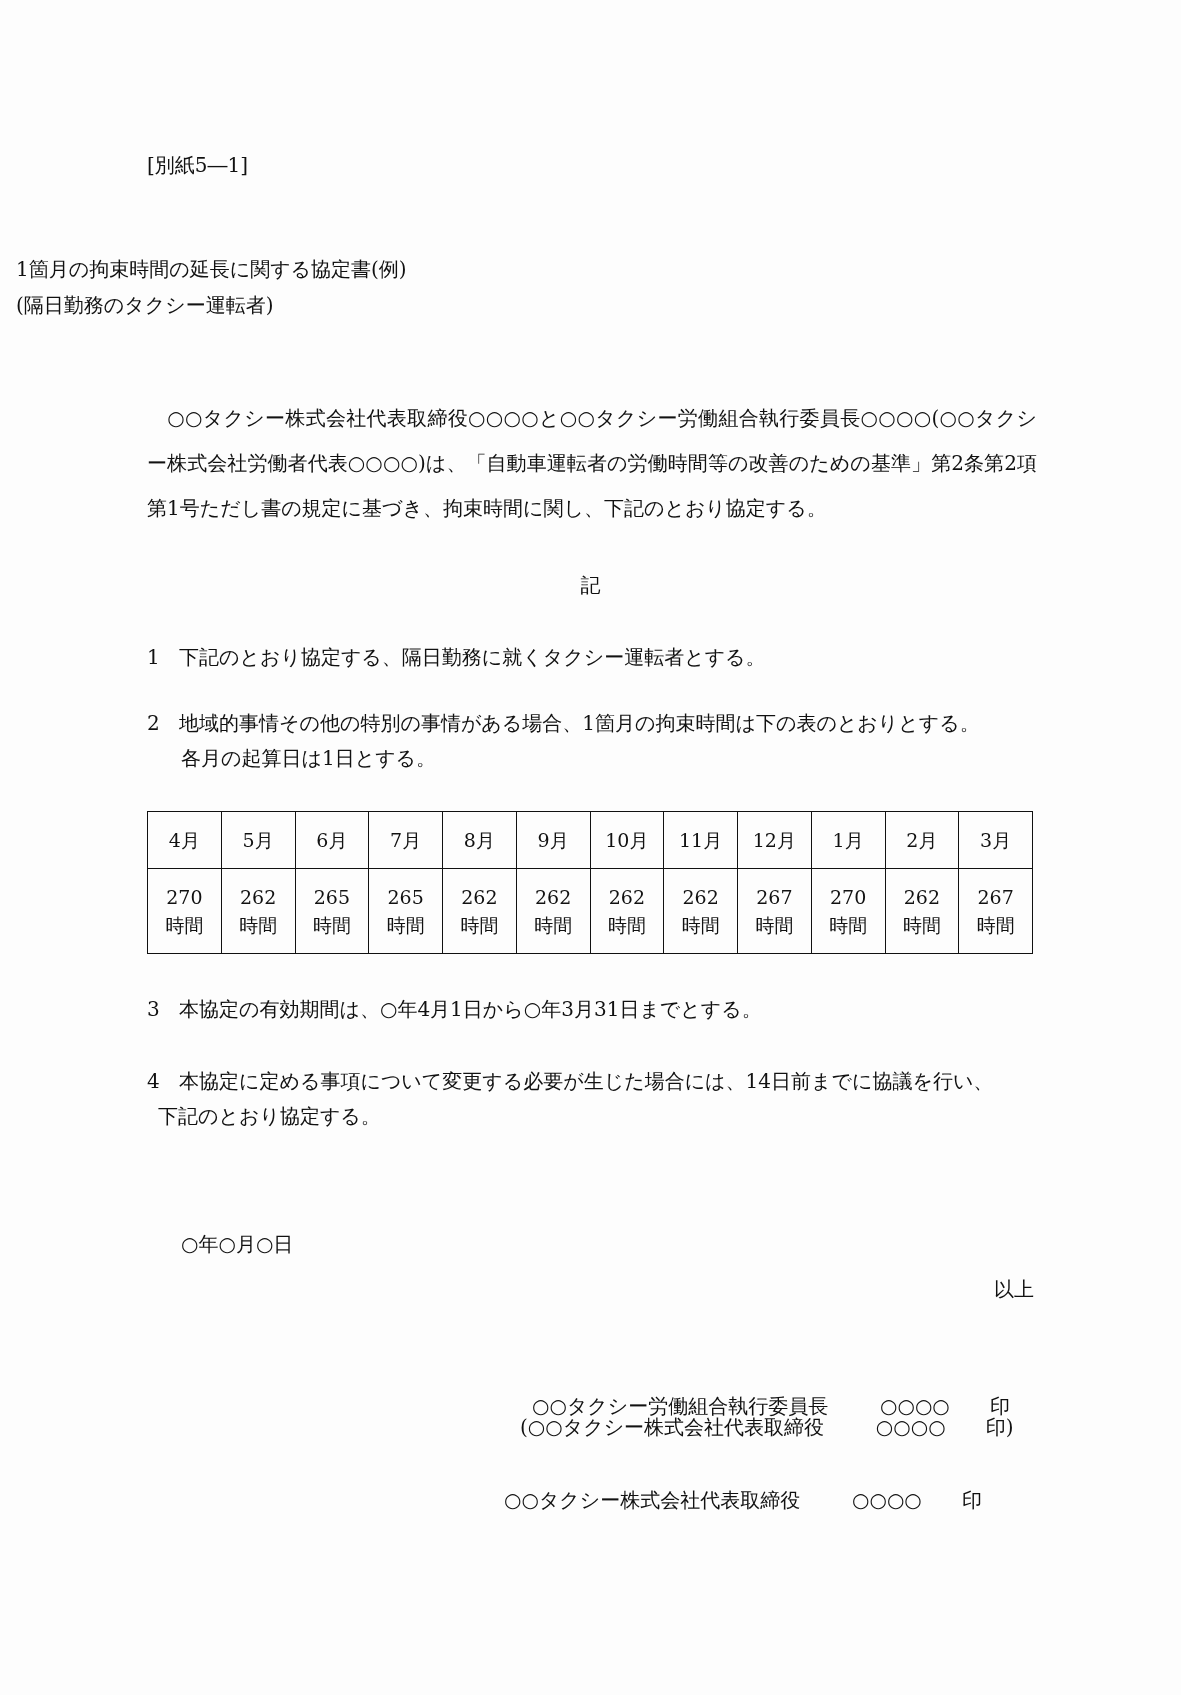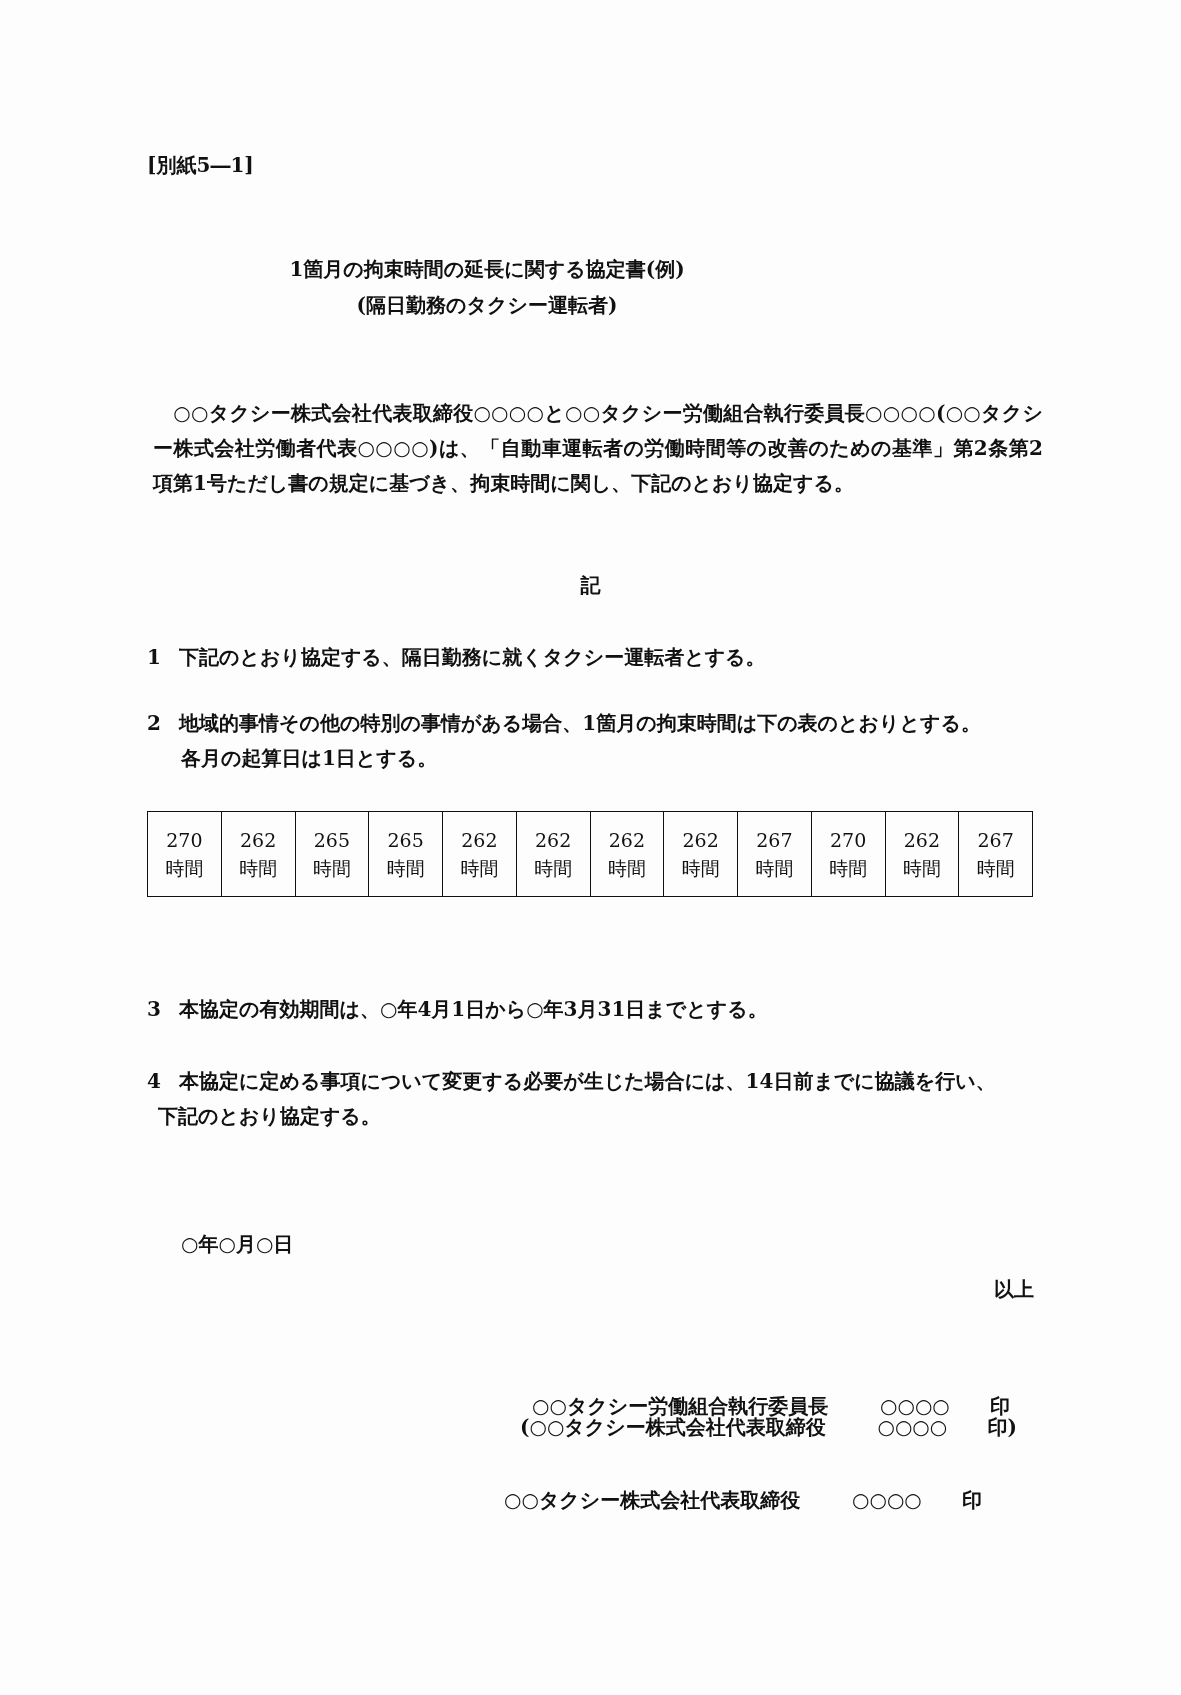--- a/index.html
+++ b/index.html
@@ -1,26 +1,26 @@
 <!DOCTYPE html>
 <html><head>
 <meta charset="utf-8">
 <style>
   html, body { margin: 0; padding: 0; background: #fdfdfd; }
   body {
     width: 1181px; height: 1695px; position: relative; overflow: hidden;
     font-family: "DejaVu Serif", "Liberation Serif", serif;
     color: #111; font-size: 20px;
   }
-  .abs { position: absolute; white-space: nowrap; font-weight: bold; }
+  .abs { position: absolute; white-space: nowrap; }
   .label { left: 147px; top: 152px; }
-  .title { left: 9px; width: 956px; text-align: center; }
+  .title { left: 16px; width: 956px; }
   .t1 { top: 256px; padding-left: 0px; }
   .t2 { top: 292px; }
-  .para { left: 153px; width: 890px; top: 396px; line-height: 35px; white-space: normal; text-align: justify; }
+  .para { left: 147px; width: 890px; top: 396px; line-height: 45px; white-space: normal; text-align: justify; }
   .ki { left: 0; width: 1181px; text-align: center; top: 572px; }
   .item { left: 147px; line-height: 35px; }
   .item .num { display: inline-block; width: 32px; }
   .i1 { top: 640px; }
   .i2 { top: 706px; }
   .i2b { left: 181px; top: 741px; }
   table.hours {
     position: absolute; left: 147px; top: 811px; width: 886px;
     border-collapse: collapse; table-layout: fixed;
   }
@@ -58,20 +58,34 @@
   <span class="num">1</span><span>下記のとおり協定する、隔日勤務に就くタクシー運転者とする。</span>
 </div>
 
 <div class="abs item i2">
   <span class="num">2</span><span>地域的事情その他の特別の事情がある場合、1箇月の拘束時間は下の表のとおりとする。</span>
 </div>
 <div class="abs item i2b">各月の起算日は1日とする。</div>
 
 <table class="hours">
   <tbody>
+      <tr class="head">
+    <td>4月</td>
+    <td>5月</td>
+    <td>6月</td>
+    <td>7月</td>
+    <td>8月</td>
+    <td>9月</td>
+    <td>10月</td>
+    <td>11月</td>
+    <td>12月</td>
+    <td>1月</td>
+    <td>2月</td>
+    <td>3月</td>
+  </tr>
   <tr class="vals">
     <td>
           <div>270</div>
           <div>時間</div>
         </td>
     <td>
           <div>262</div>
           <div>時間</div>
         </td>
     <td>

